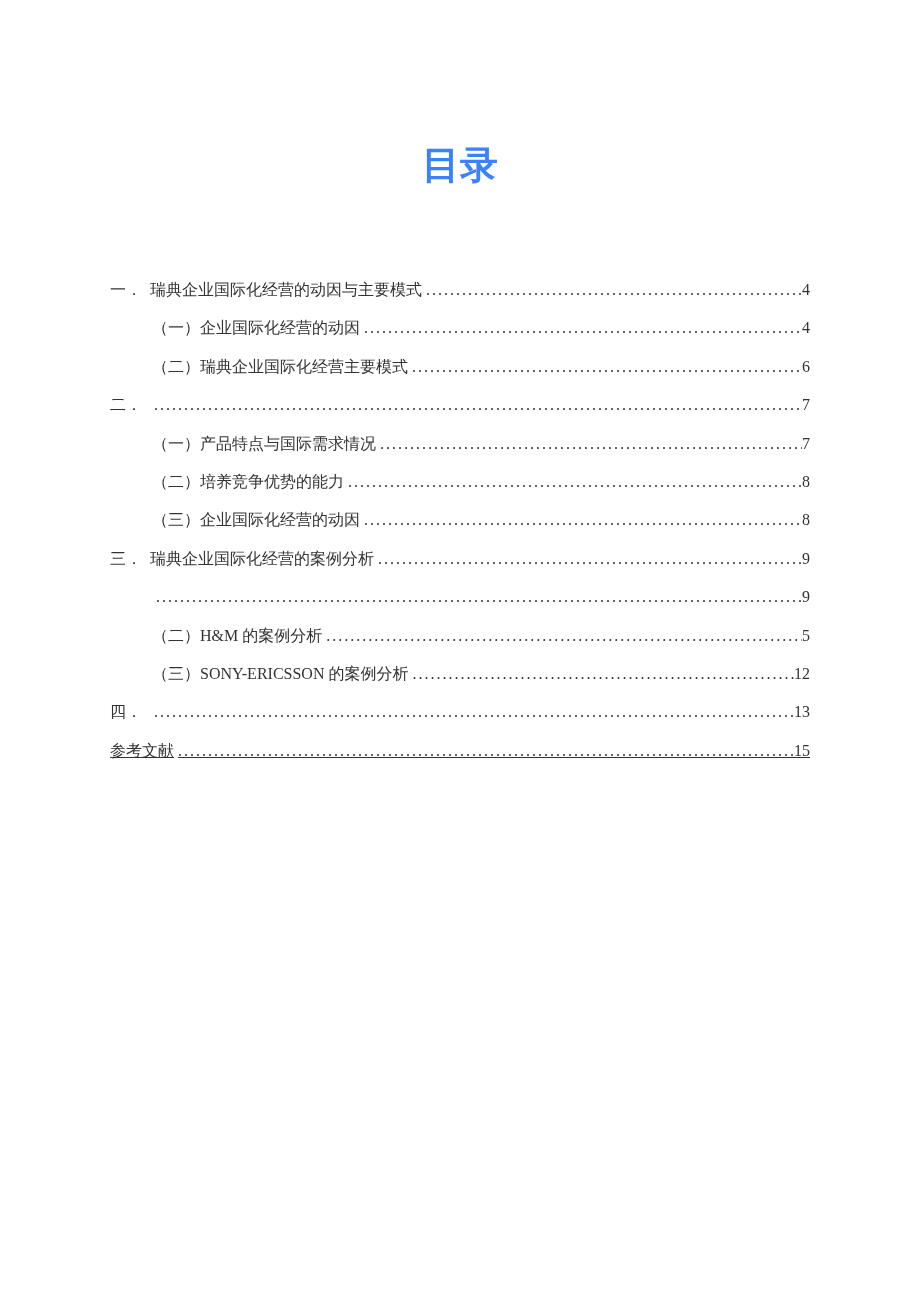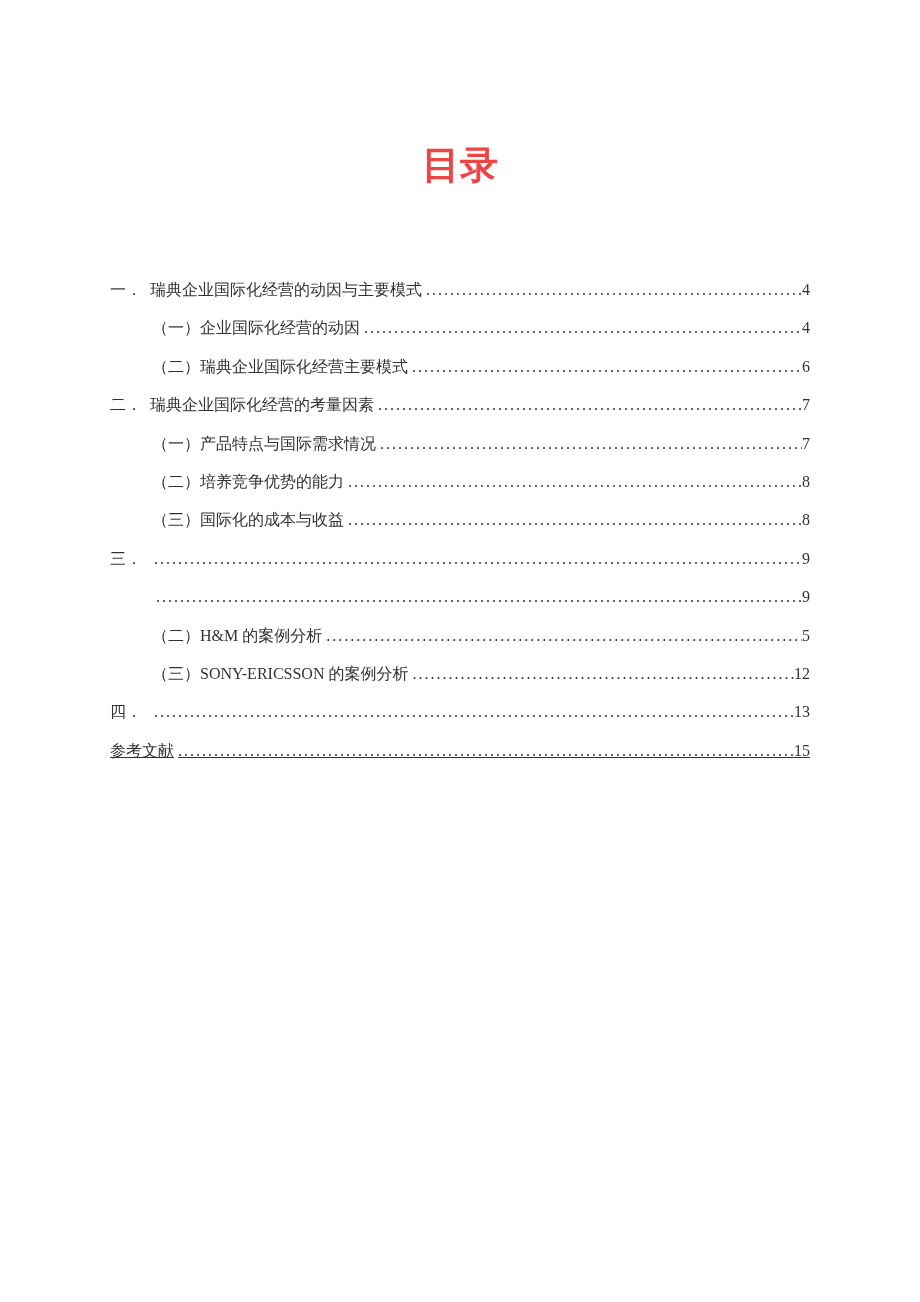--- a/index.html
+++ b/index.html
@@ -12,21 +12,21 @@
       color: #333333;
     }
     .page {
       padding: 140px 110px 0 110px;
     }
     .title {
       text-align: center;
       font-size: 38px;
       font-weight: bold;
       margin-bottom: 80px;
-      color: #ef4444;
+      color: #3b82f6;
     }
     .toc-entry {
       display: flex;
       align-items: baseline;
       font-size: 16px;
       line-height: 2.4;
       white-space: nowrap;
       overflow: hidden;
     }
     .level-1 {
@@ -77,41 +77,41 @@
         <span class="toc-leader"></span>
         <span class="toc-page">4</span>
       </div>
       <div class="toc-entry level-2">
         <span class="toc-text">（二）瑞典企业国际化经营主要模式</span>
         <span class="toc-leader"></span>
         <span class="toc-page">6</span>
       </div>
       <div class="toc-entry level-1">
         <span class="toc-prefix">二．</span>
-        <span class="toc-text">瑞典企业国际化经营的考量因素</span>
         <span class="toc-leader"></span>
         <span class="toc-page">7</span>
       </div>
       <div class="toc-entry level-2">
         <span class="toc-text">（一）产品特点与国际需求情况</span>
         <span class="toc-leader"></span>
         <span class="toc-page">7</span>
       </div>
       <div class="toc-entry level-2">
         <span class="toc-text">（二）培养竞争优势的能力</span>
         <span class="toc-leader"></span>
         <span class="toc-page">8</span>
       </div>
       <div class="toc-entry level-2">
-        <span class="toc-text">（三）国际化的成本与收益</span>
+        <span class="toc-text">（三）企业国际化经营的动因</span>
         <span class="toc-leader"></span>
         <span class="toc-page">8</span>
       </div>
       <div class="toc-entry level-1">
         <span class="toc-prefix">三．</span>
+        <span class="toc-text">瑞典企业国际化经营的案例分析</span>
         <span class="toc-leader"></span>
         <span class="toc-page">9</span>
       </div>
       <div class="toc-entry level-2">
         <span class="toc-leader"></span>
         <span class="toc-page">9</span>
       </div>
       <div class="toc-entry level-2">
         <span class="toc-text">（二）H&amp;M 的案例分析 </span>
         <span class="toc-leader"></span>

